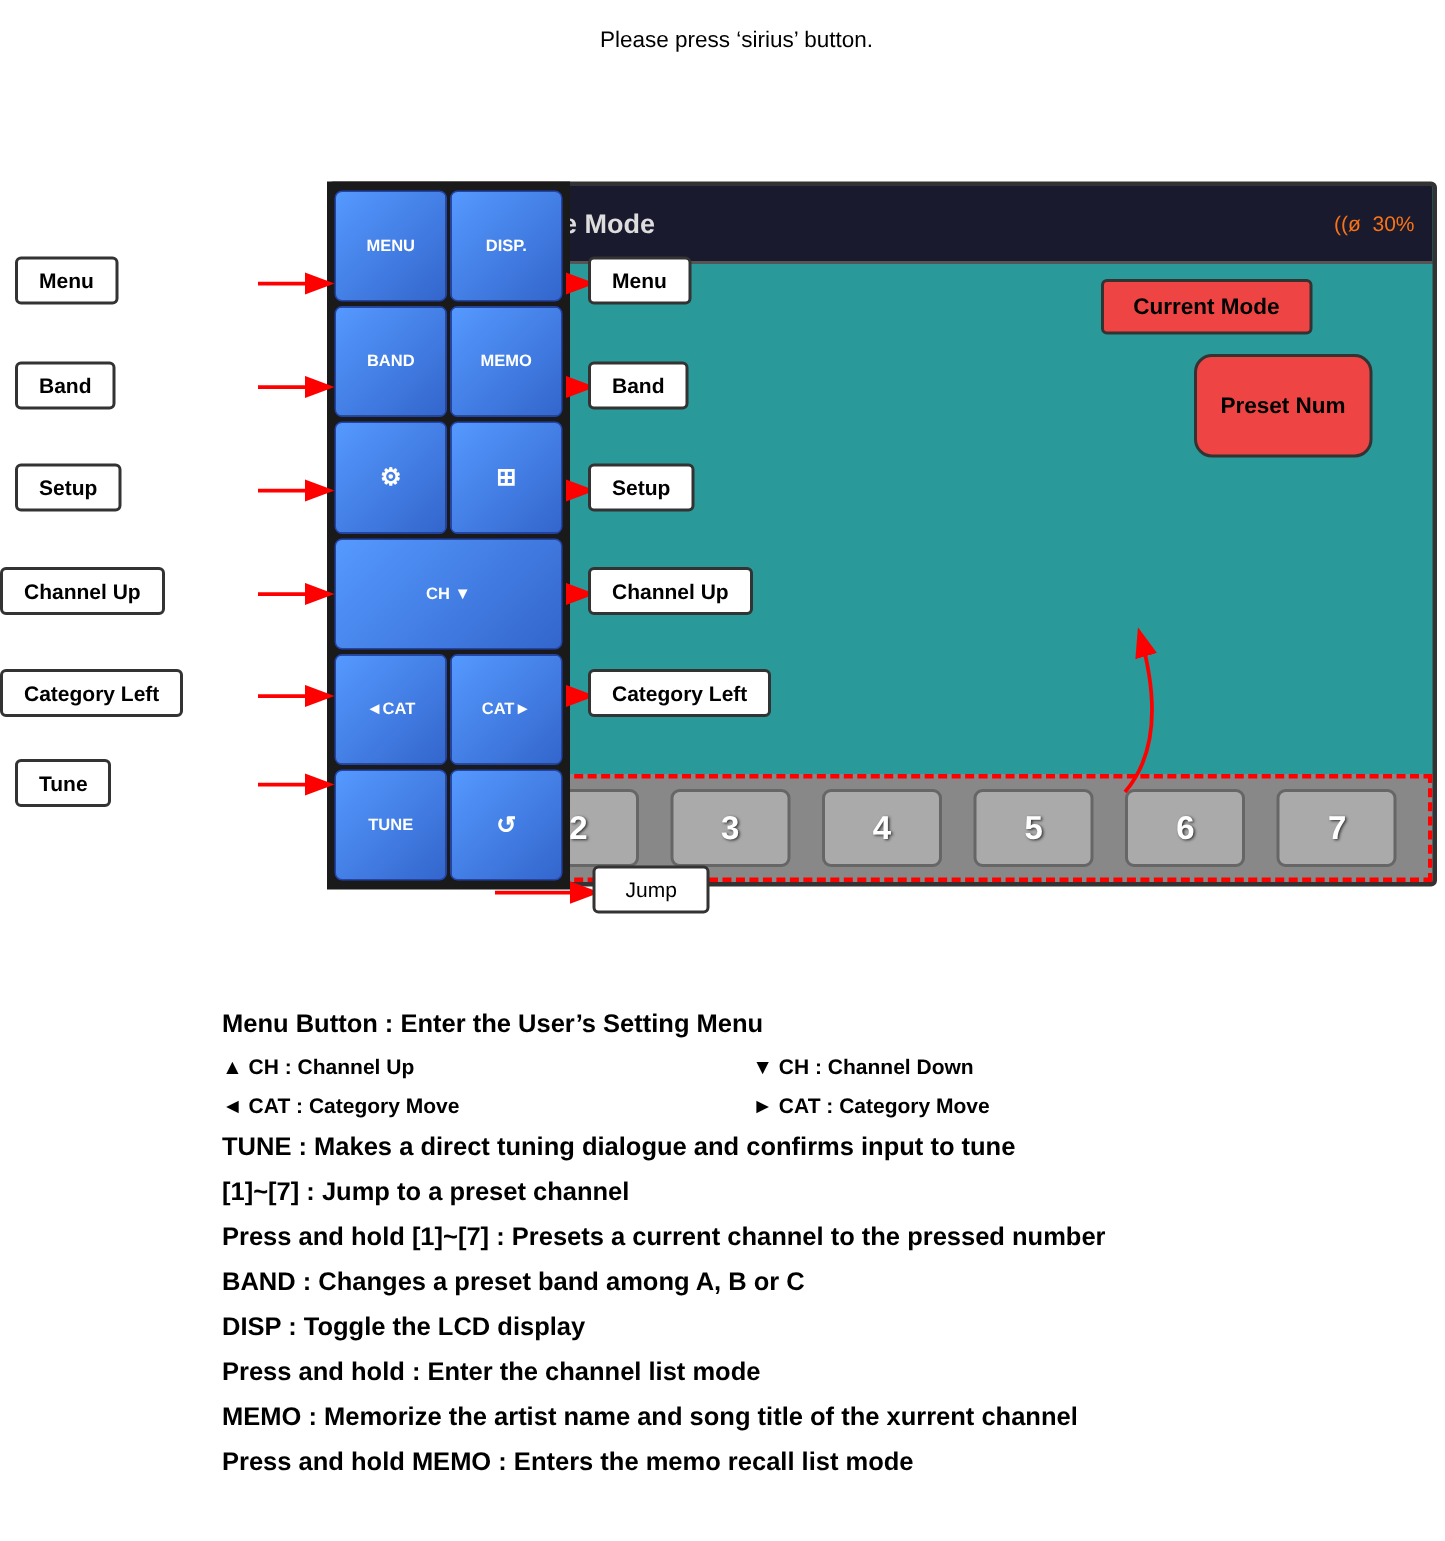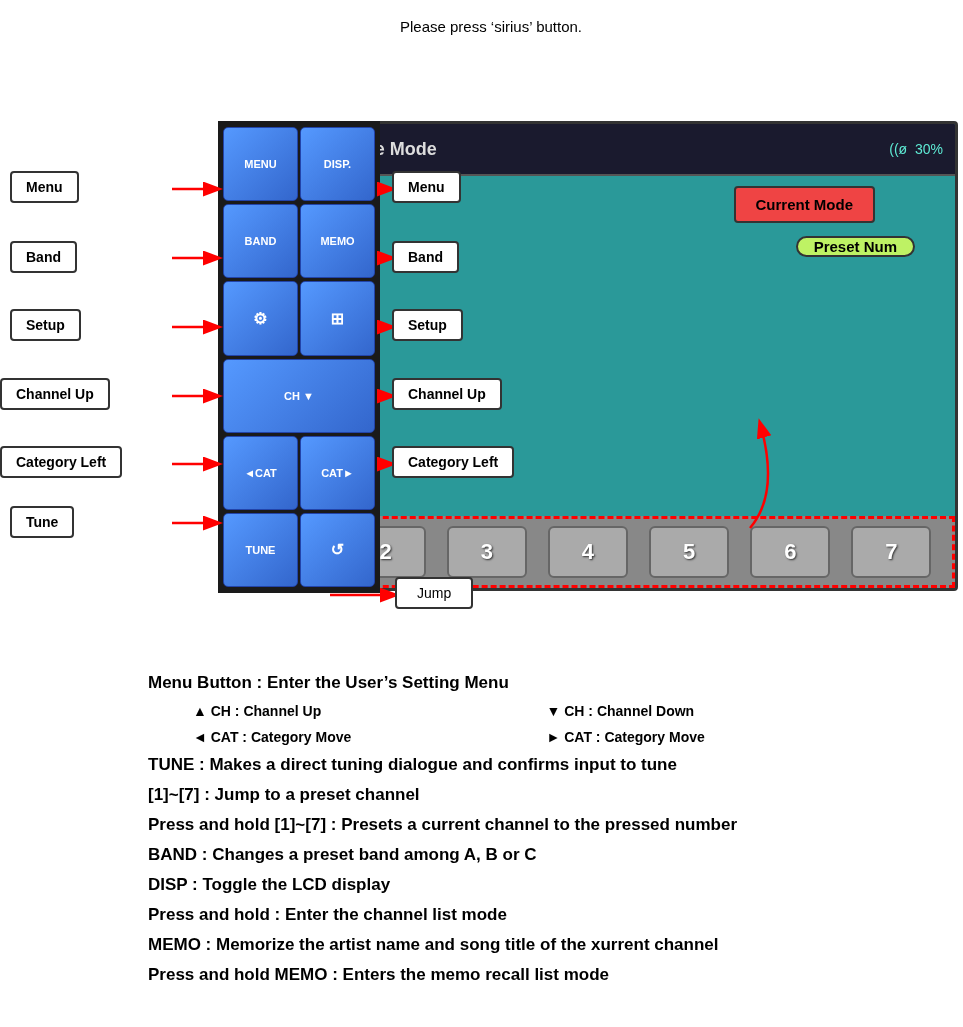--- a/index.html
+++ b/index.html
@@ -59,38 +59,38 @@
     .screen-icon {
       width: 26px;
       height: 22px;
       background: #888;
       border-radius: 3px;
       display: inline-block;
     }
 
     .screen-signal {
       margin-left: auto;
-      color: #5eead4;
+      color: #f97316;
       font-size: 14px;
     }
 
     .screen-body {
       background: #2a9999;
       height: calc(100% - 52px - 72px);
       position: relative;
     }
 
     .preset-num-box {
       position: absolute;
       right: 40px;
       top: 60px;
-      background: #bef264;
+      background: #ef4444;
       border: 2px solid #333;
       border-radius: 12px;
-      padding: 0 16px;
+      padding: 24px 16px;
       font-weight: bold;
       font-size: 15px;
     }
 
     .current-mode-box {
       position: absolute;
       right: 80px;
       top: 10px;
       background: #ef4444;
       border: 2px solid #333;
@@ -204,21 +204,20 @@
     .desc-two-col {
       display: flex;
       gap: 40px;
       margin-bottom: 10px;
     }
 
     .desc-col {
       font-size: 14px;
       font-weight: bold;
       flex: 1;
-      margin-left: 45px;
     }
 
     
     svg.arrows {
       position: absolute;
       top: 0;
       left: 0;
       width: 963px;
       height: 590px;
       pointer-events: none;

